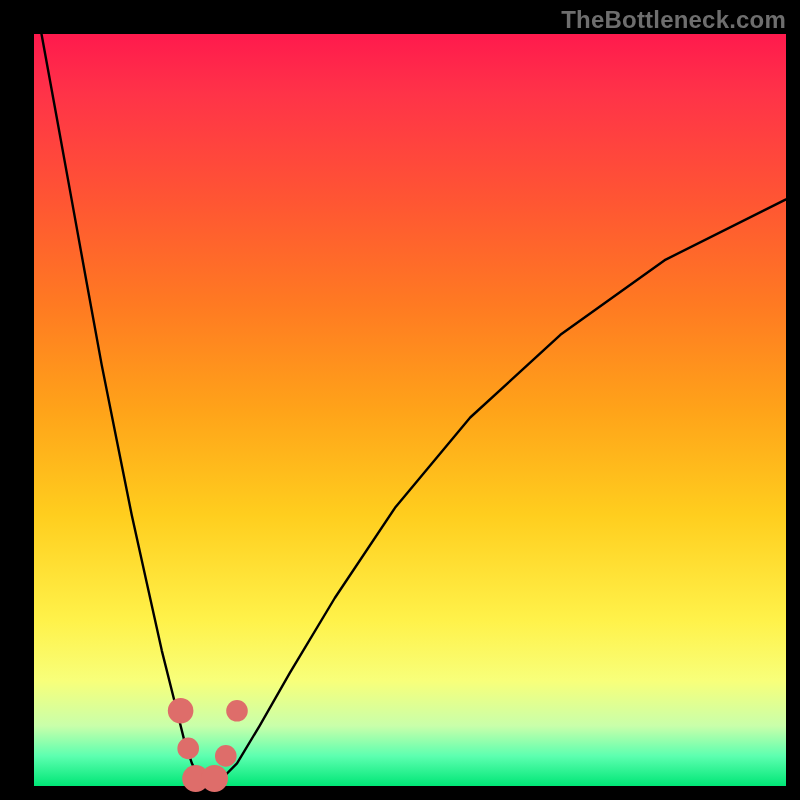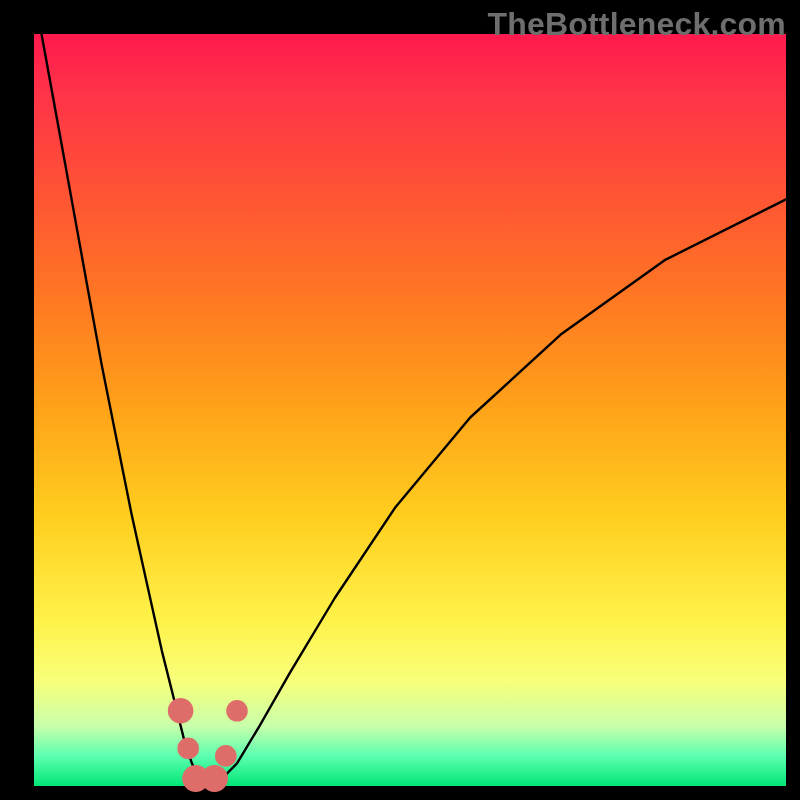--- a/index.html
+++ b/index.html
@@ -36,21 +36,21 @@
       #f8ff7a 86%,
       #c9ffaa 92%,
       #5dffb0 96%,
       #00e676 100%);
   }
   .watermark {
     position: absolute;
     top: 6px;
     right: 14px;
     font-family: Arial, Helvetica, sans-serif;
-    font-size: 32px;
+    font-size: 24px;
     font-weight: 600;
     color: #6e6e6e;
     letter-spacing: 0.2px;
   }
   svg.curve {
     position: absolute;
     left: 34px;
     top: 34px;
     width: 752px;
     height: 752px;

